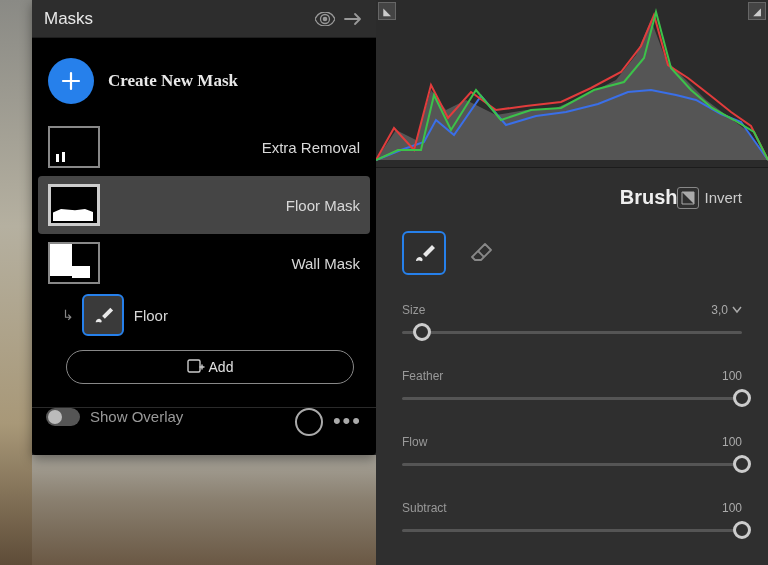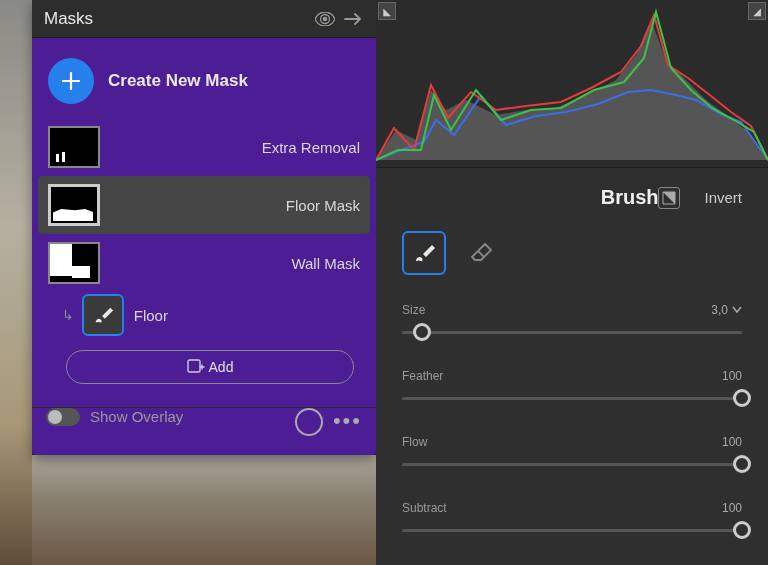--- a/index.html
+++ b/index.html
@@ -22,21 +22,21 @@
     position: absolute;
     left: 32px; top: 455px;
     width: 344px; height: 110px;
     background: linear-gradient(180deg, #a8a49a 0%, #8a8070 40%, #6a5844 100%);
   }
   .masks-panel {
     position: absolute;
     left: 32px; top: 0;
     width: 344px;
     height: 455px;
-    background: #4c1d95;
+    background: #000000;
     border-radius: 0 0 4px 4px;
     box-shadow: 0 4px 12px rgba(0,0,0,.4);
     display: flex;
     flex-direction: column;
     overflow: hidden;
   }
   .masks-header {
     height: 38px;
     background: #2d2d2d;
     display: flex;
@@ -58,20 +58,21 @@
   }
   .mask-list {
     padding: 12px 12px 6px 12px;
     overflow-y: auto;
   }
   .create-row {
     display: flex;
     align-items: center;
     padding: 8px 4px 16px 4px;
     gap: 14px;
+    font-family: Liberation Serif, serif;
   }
   .create-btn {
     width: 46px; height: 46px;
     border-radius: 50%;
     background: #2680eb;
     display: flex; align-items: center; justify-content: center;
     color: #fff;
     font-size: 26px;
     font-weight: 400;
     cursor: pointer;
@@ -210,21 +211,21 @@
     align-items: center;
     margin-bottom: 22px;
   }
   .brush-title {
     font-size: 20px;
     font-weight: 600;
     color: #eee;
     flex: 1;
   }
   .invert-btn {
-    display: flex; align-items: center; gap: 24px;
+    display: flex; align-items: center; gap: 5px;
     color: #ccc; font-size: 15px;
     cursor: pointer;
   }
   .invert-ico {
     width: 22px; height: 22px;
     border: 1px solid #888;
     border-radius: 3px;
     display: flex; align-items: center; justify-content: center;
   }
   .tool-row { display: flex; gap: 14px; margin-bottom: 28px; }

